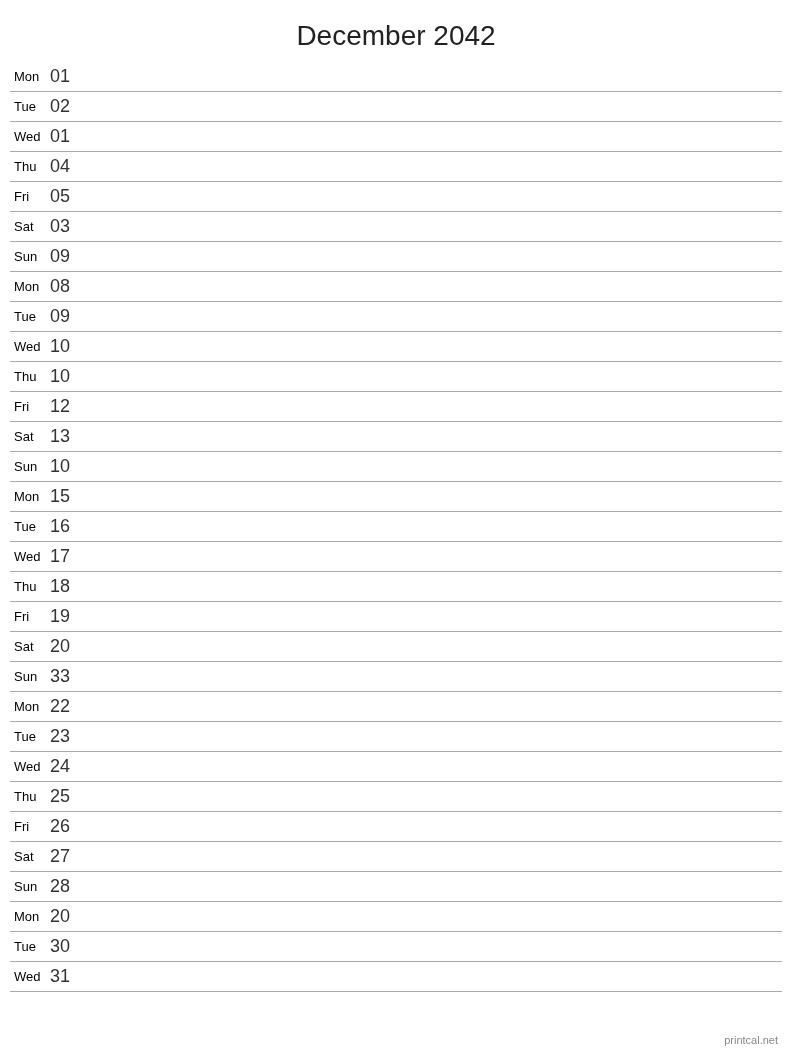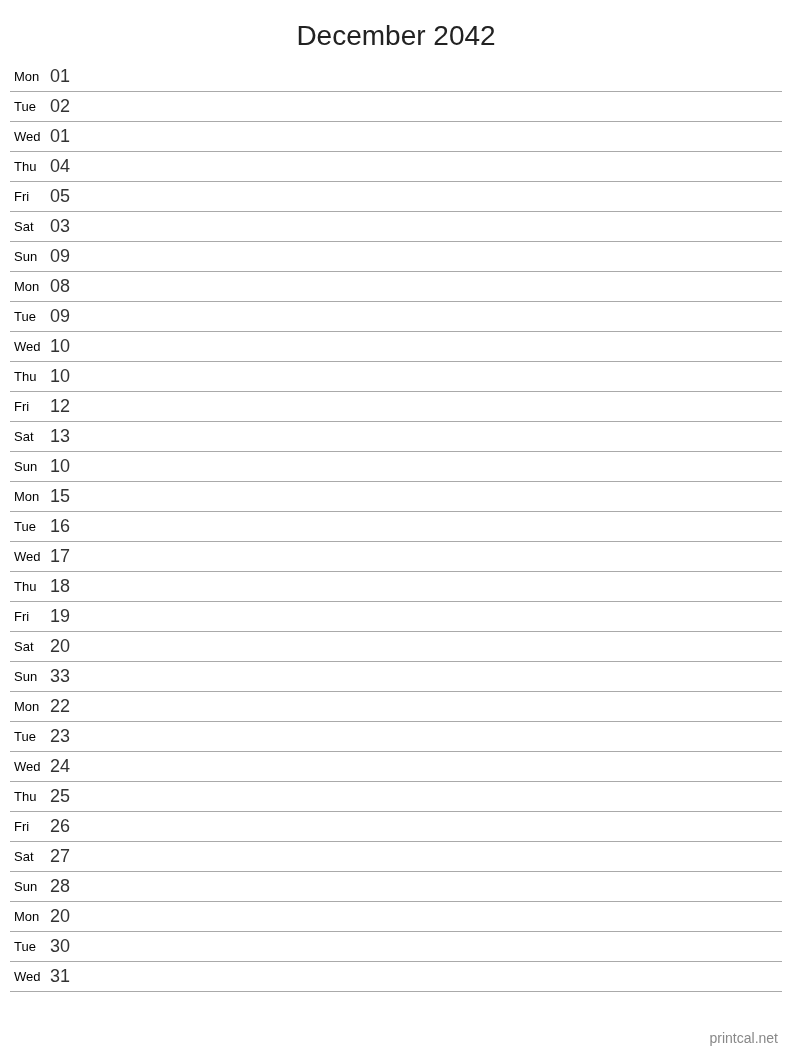--- a/index.html
+++ b/index.html
@@ -47,21 +47,21 @@
       padding-right: 8px;
     }
     .day-line {
       flex: 1;
       height: 1px;
     }
     .footer {
       position: absolute;
       bottom: 10px;
       right: 14px;
-      font-size: 14px;
+      font-size: 11px;
       color: #888;
     }
   </style>
 </head>
 <body>
 
 <h1 class="page-title">December 2042</h1>
 
 <div class="calendar-container">
 

